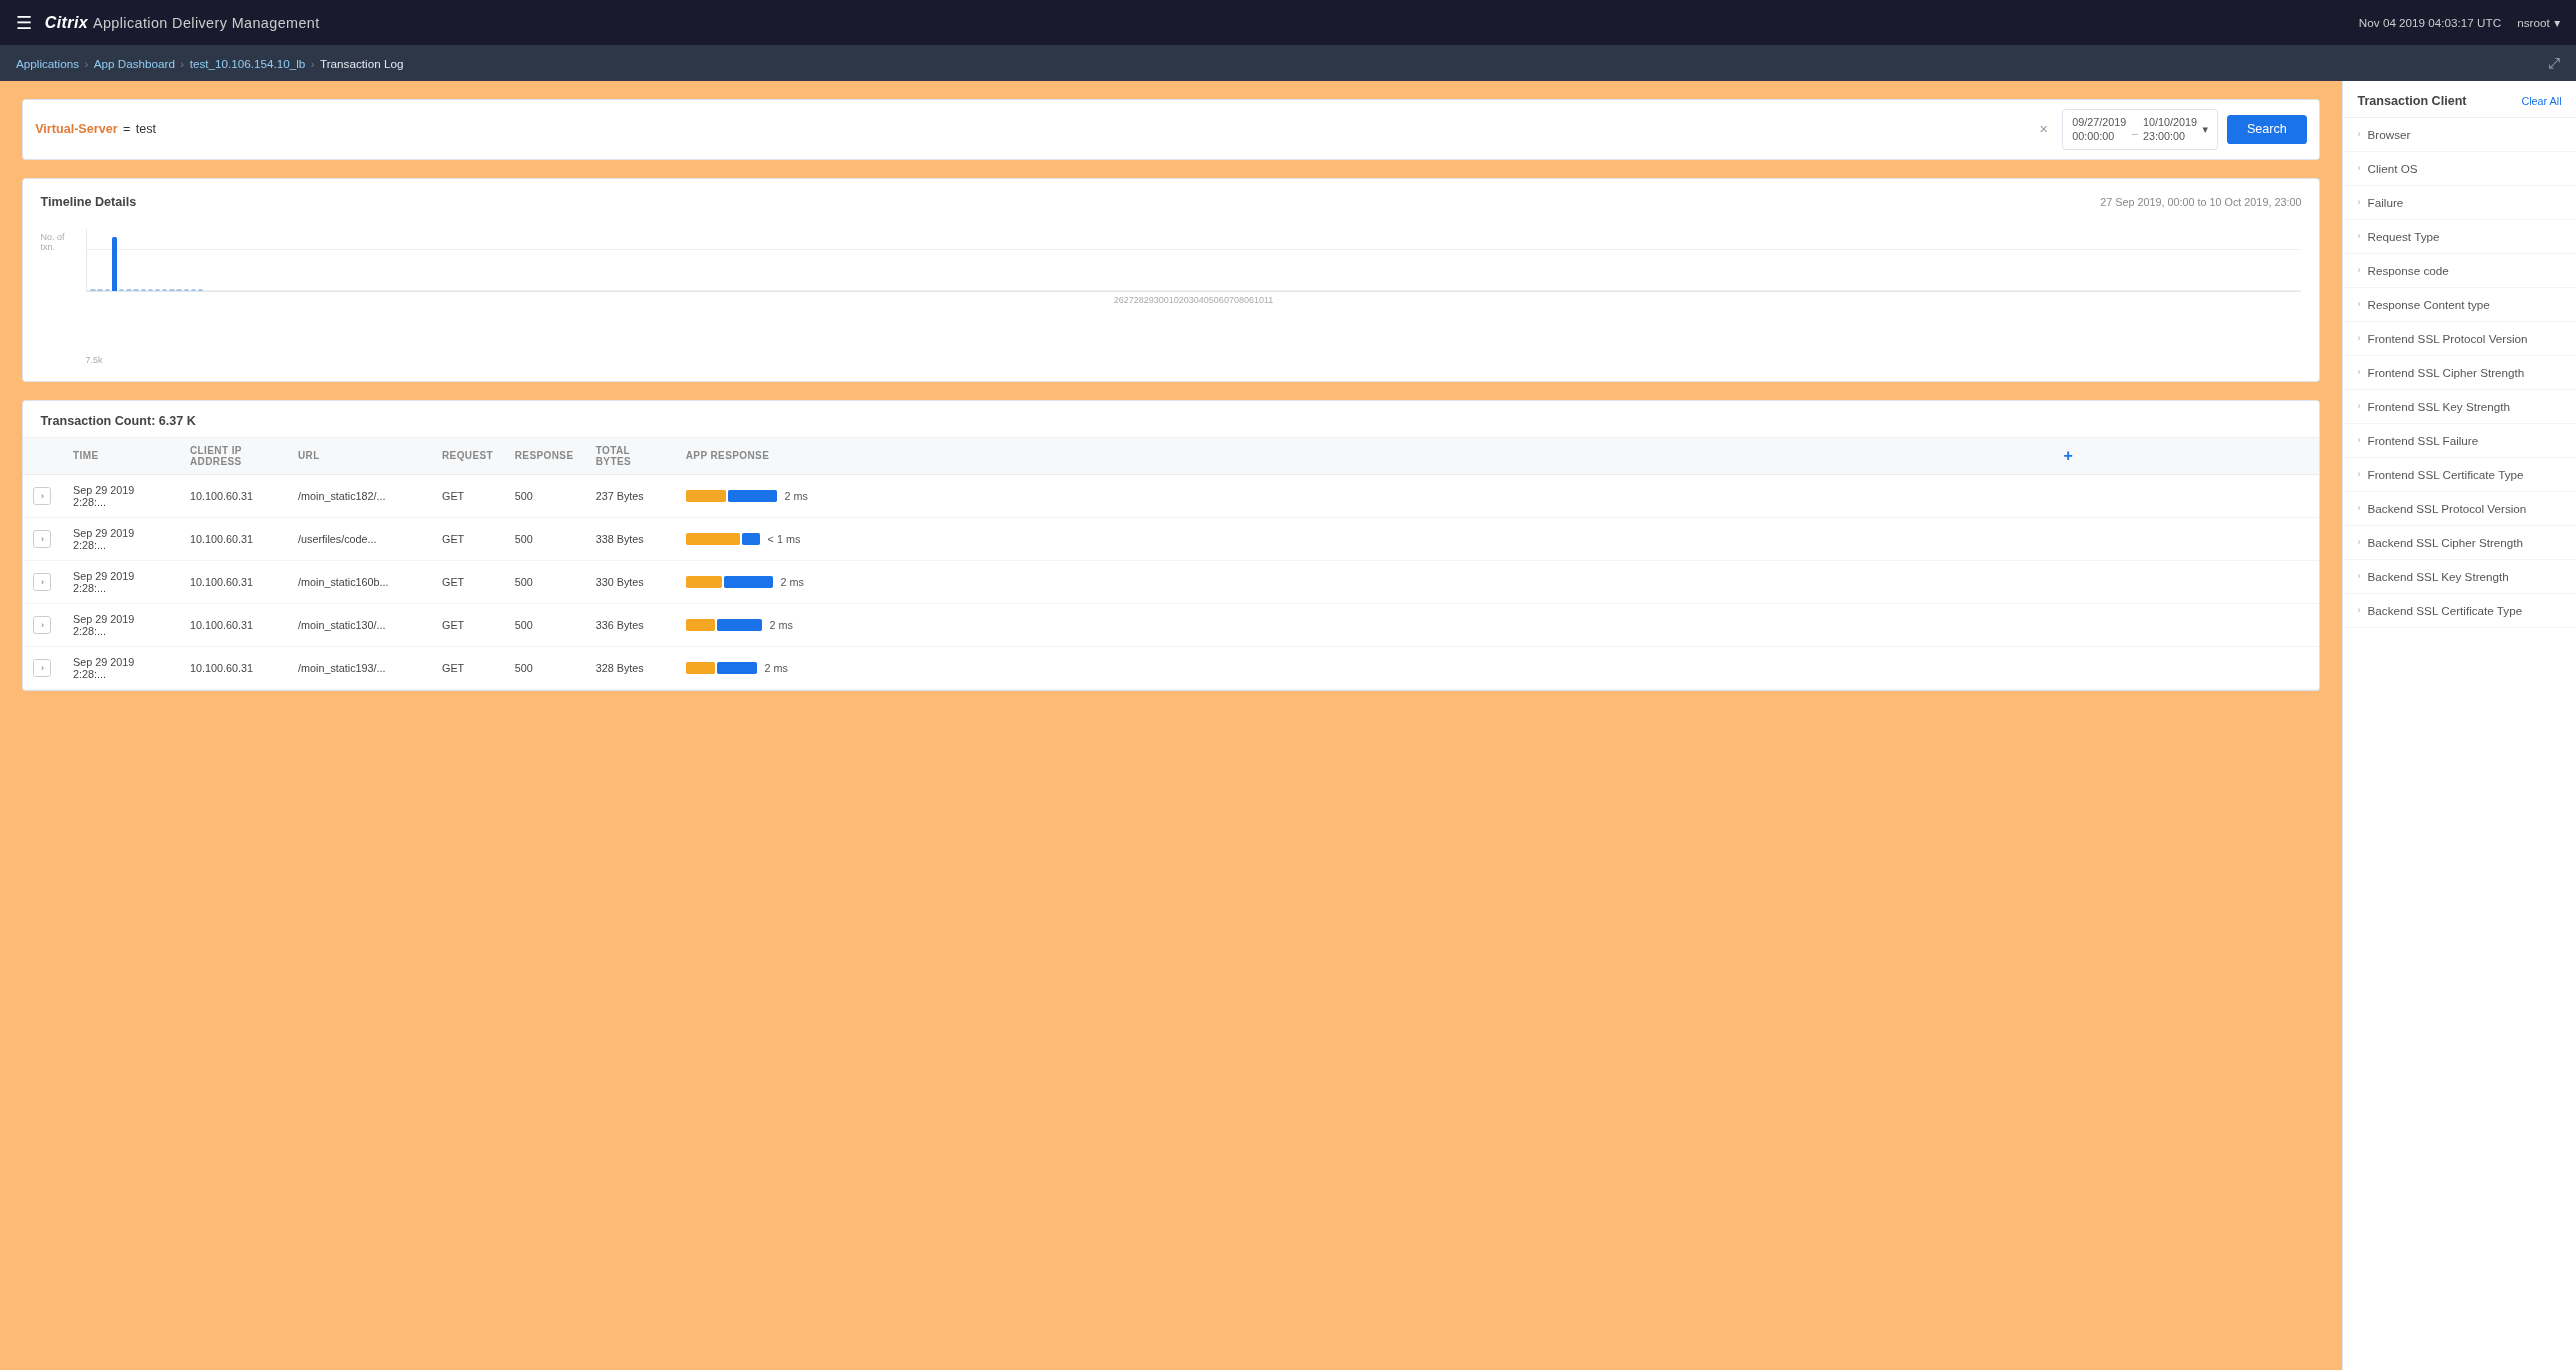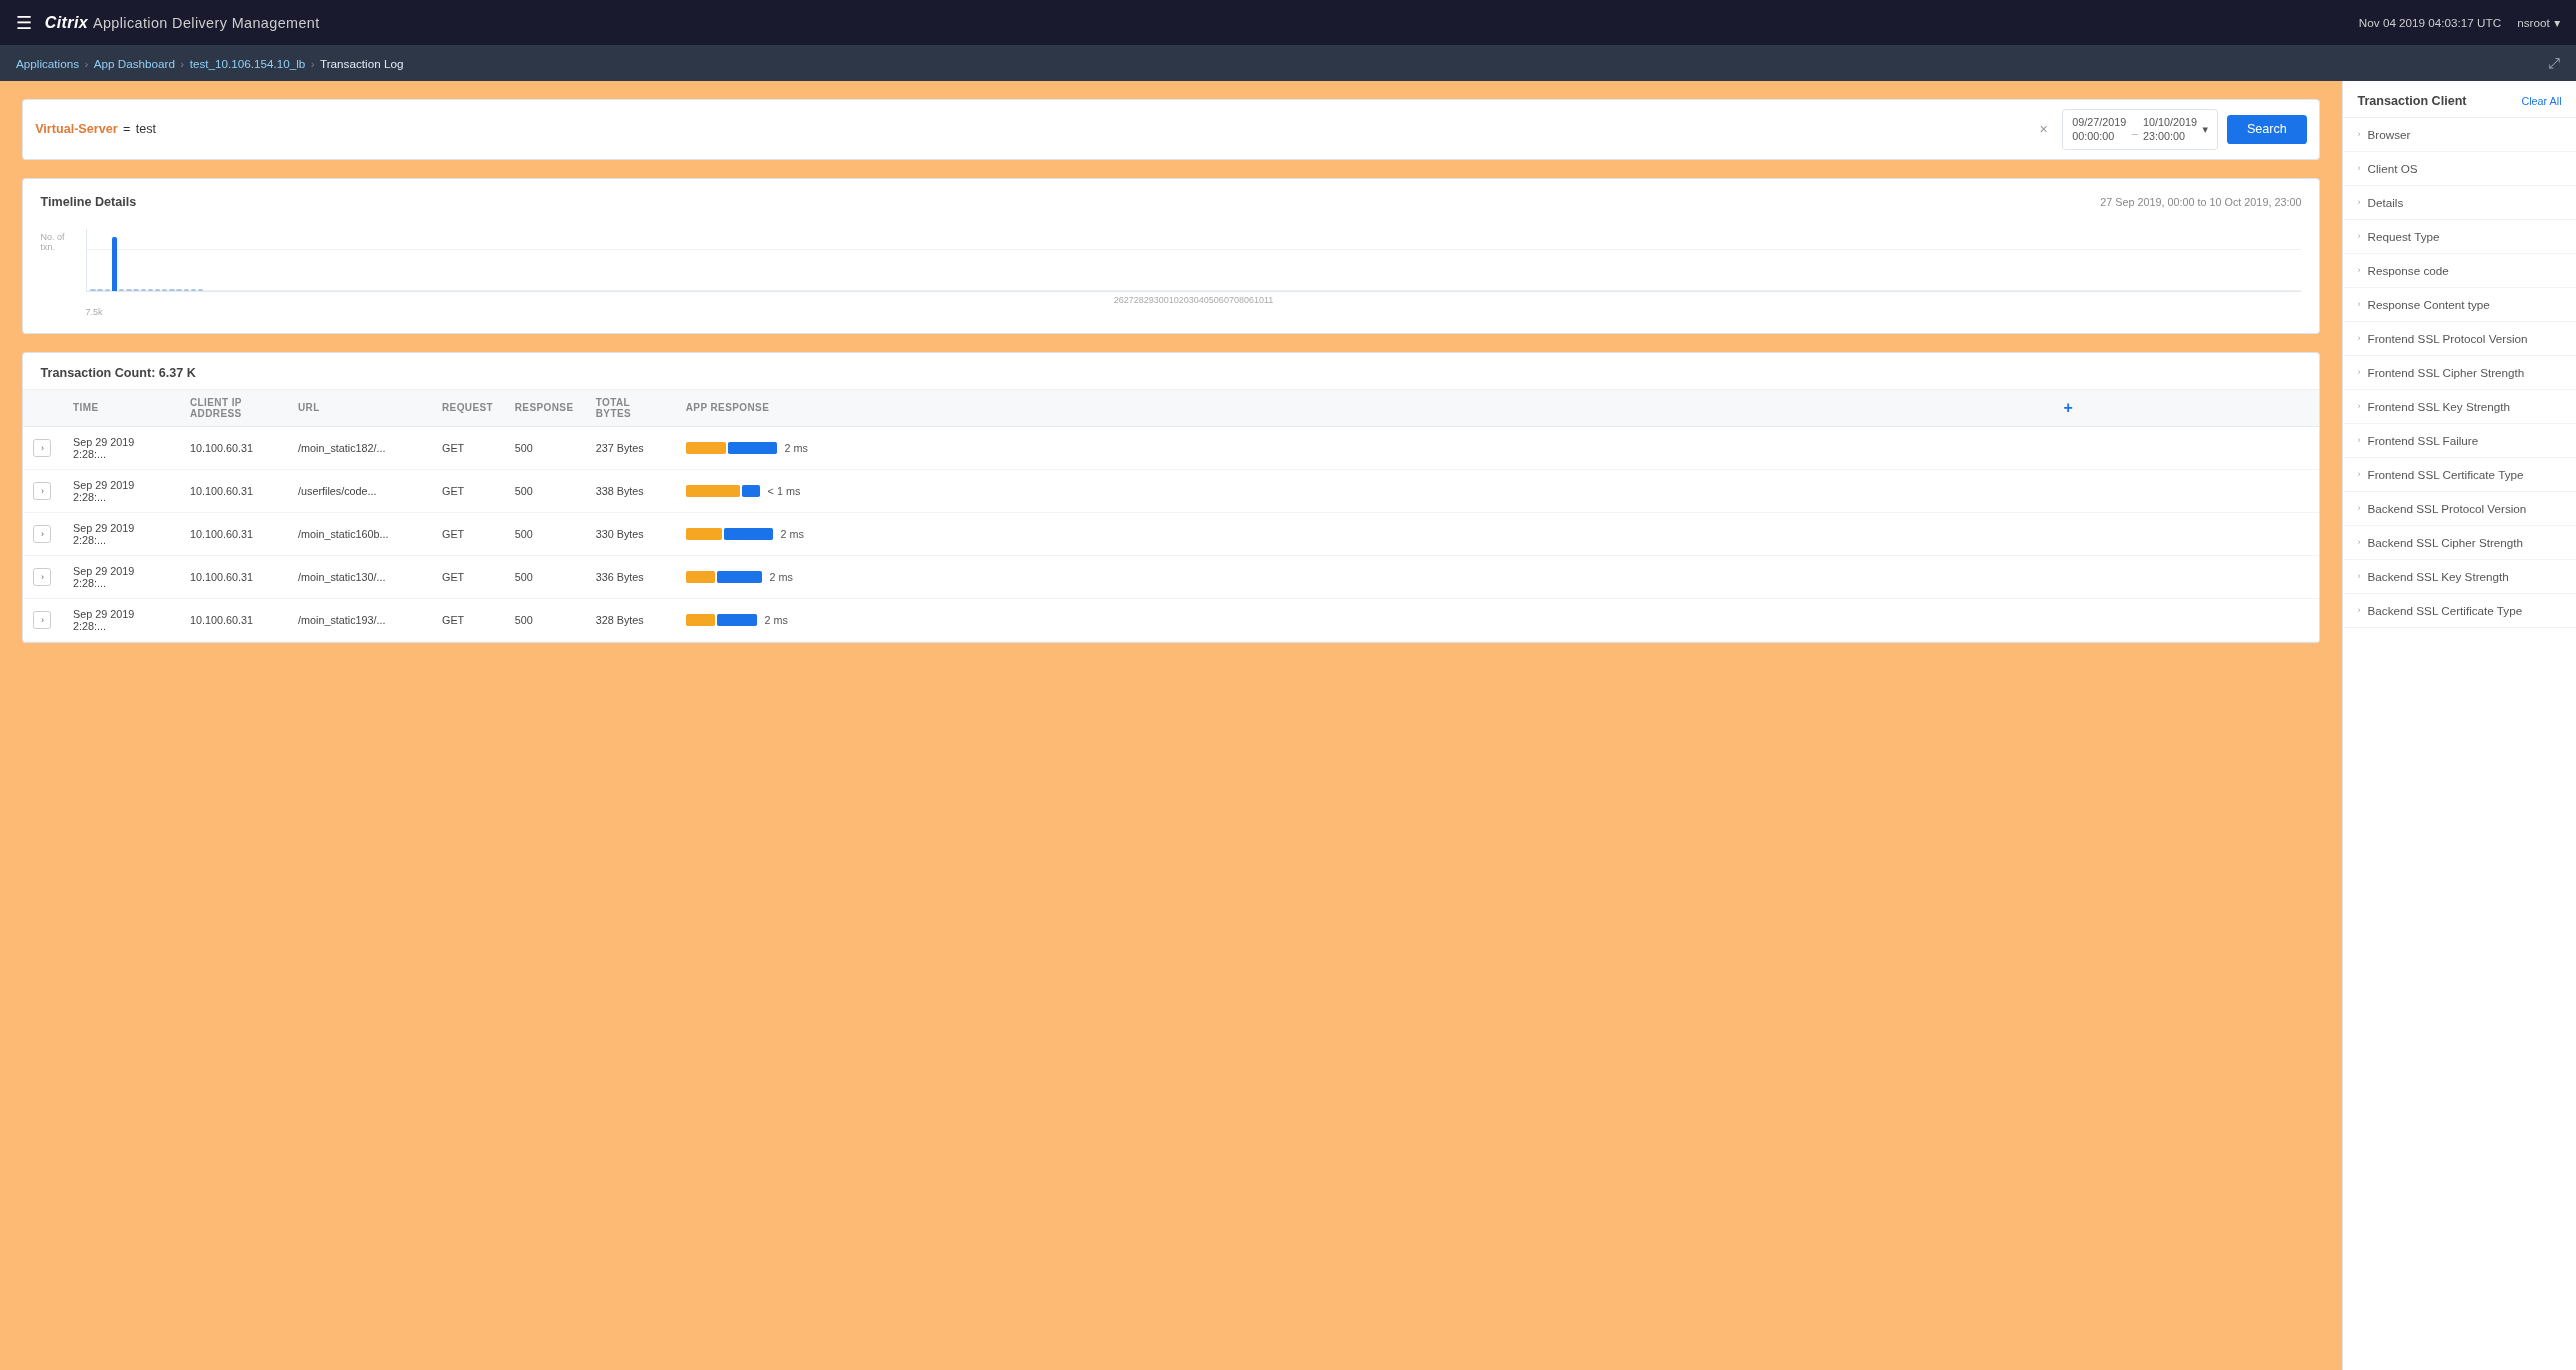--- a/index.html
+++ b/index.html
@@ -347,21 +347,21 @@
                 <span>05</span>
                 <span>06</span>
                 <span>07</span>
                 <span>08</span>
                 <span>06</span>
                 <span>10</span>
                 <span>11</span>
               </div>
           </div>
         </div>
-        <div style="display:flex; align-items:flex-end; gap:0; margin-left:45px;">
+        <div style="display:flex; align-items:flex-end; gap:0; margin-left:45px;margin-top:48px;">
           <div style="display:flex; justify-content:space-between; width:100%; font-size:9px; color:#aaa; margin-top:1.8px;">
             <span>7.5k</span>
             <span style="margin-left:0"></span>
           </div>
         </div>
       </div>
     </div>
 
     <div class="txn-section">
       <div class="txn-header">Transaction Count: 6.37 K</div>
@@ -504,21 +504,21 @@
     <div class="sidebar-item">
     <span class="chevron">›</span>
     <span>Browser</span>
   </div>
         <div class="sidebar-item">
     <span class="chevron">›</span>
     <span>Client OS</span>
   </div>
         <div class="sidebar-item">
     <span class="chevron">›</span>
-    <span>Details</span>
+    <span>Failure</span>
   </div>
         <div class="sidebar-item">
     <span class="chevron">›</span>
     <span>Request Type</span>
   </div>
         <div class="sidebar-item">
     <span class="chevron">›</span>
     <span>Response code</span>
   </div>
         <div class="sidebar-item">

